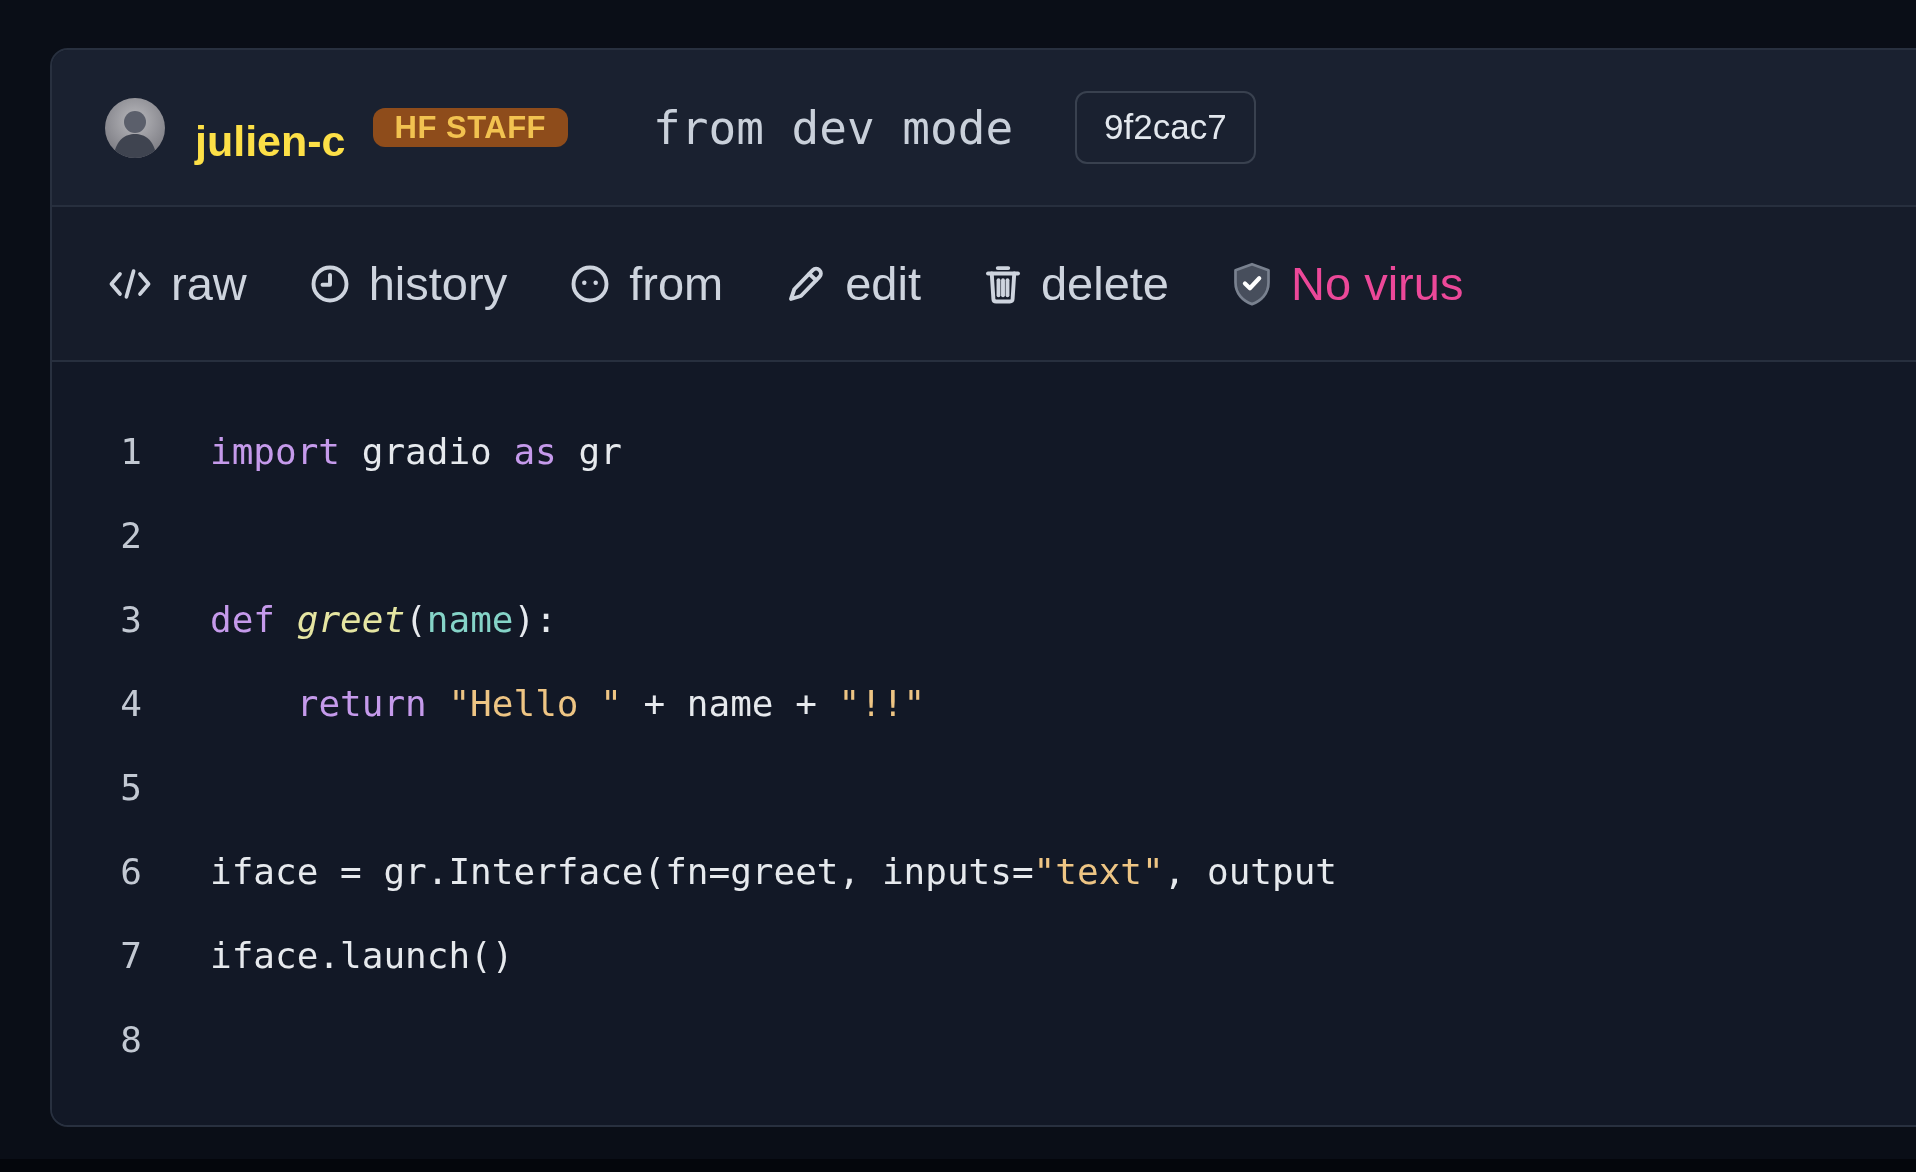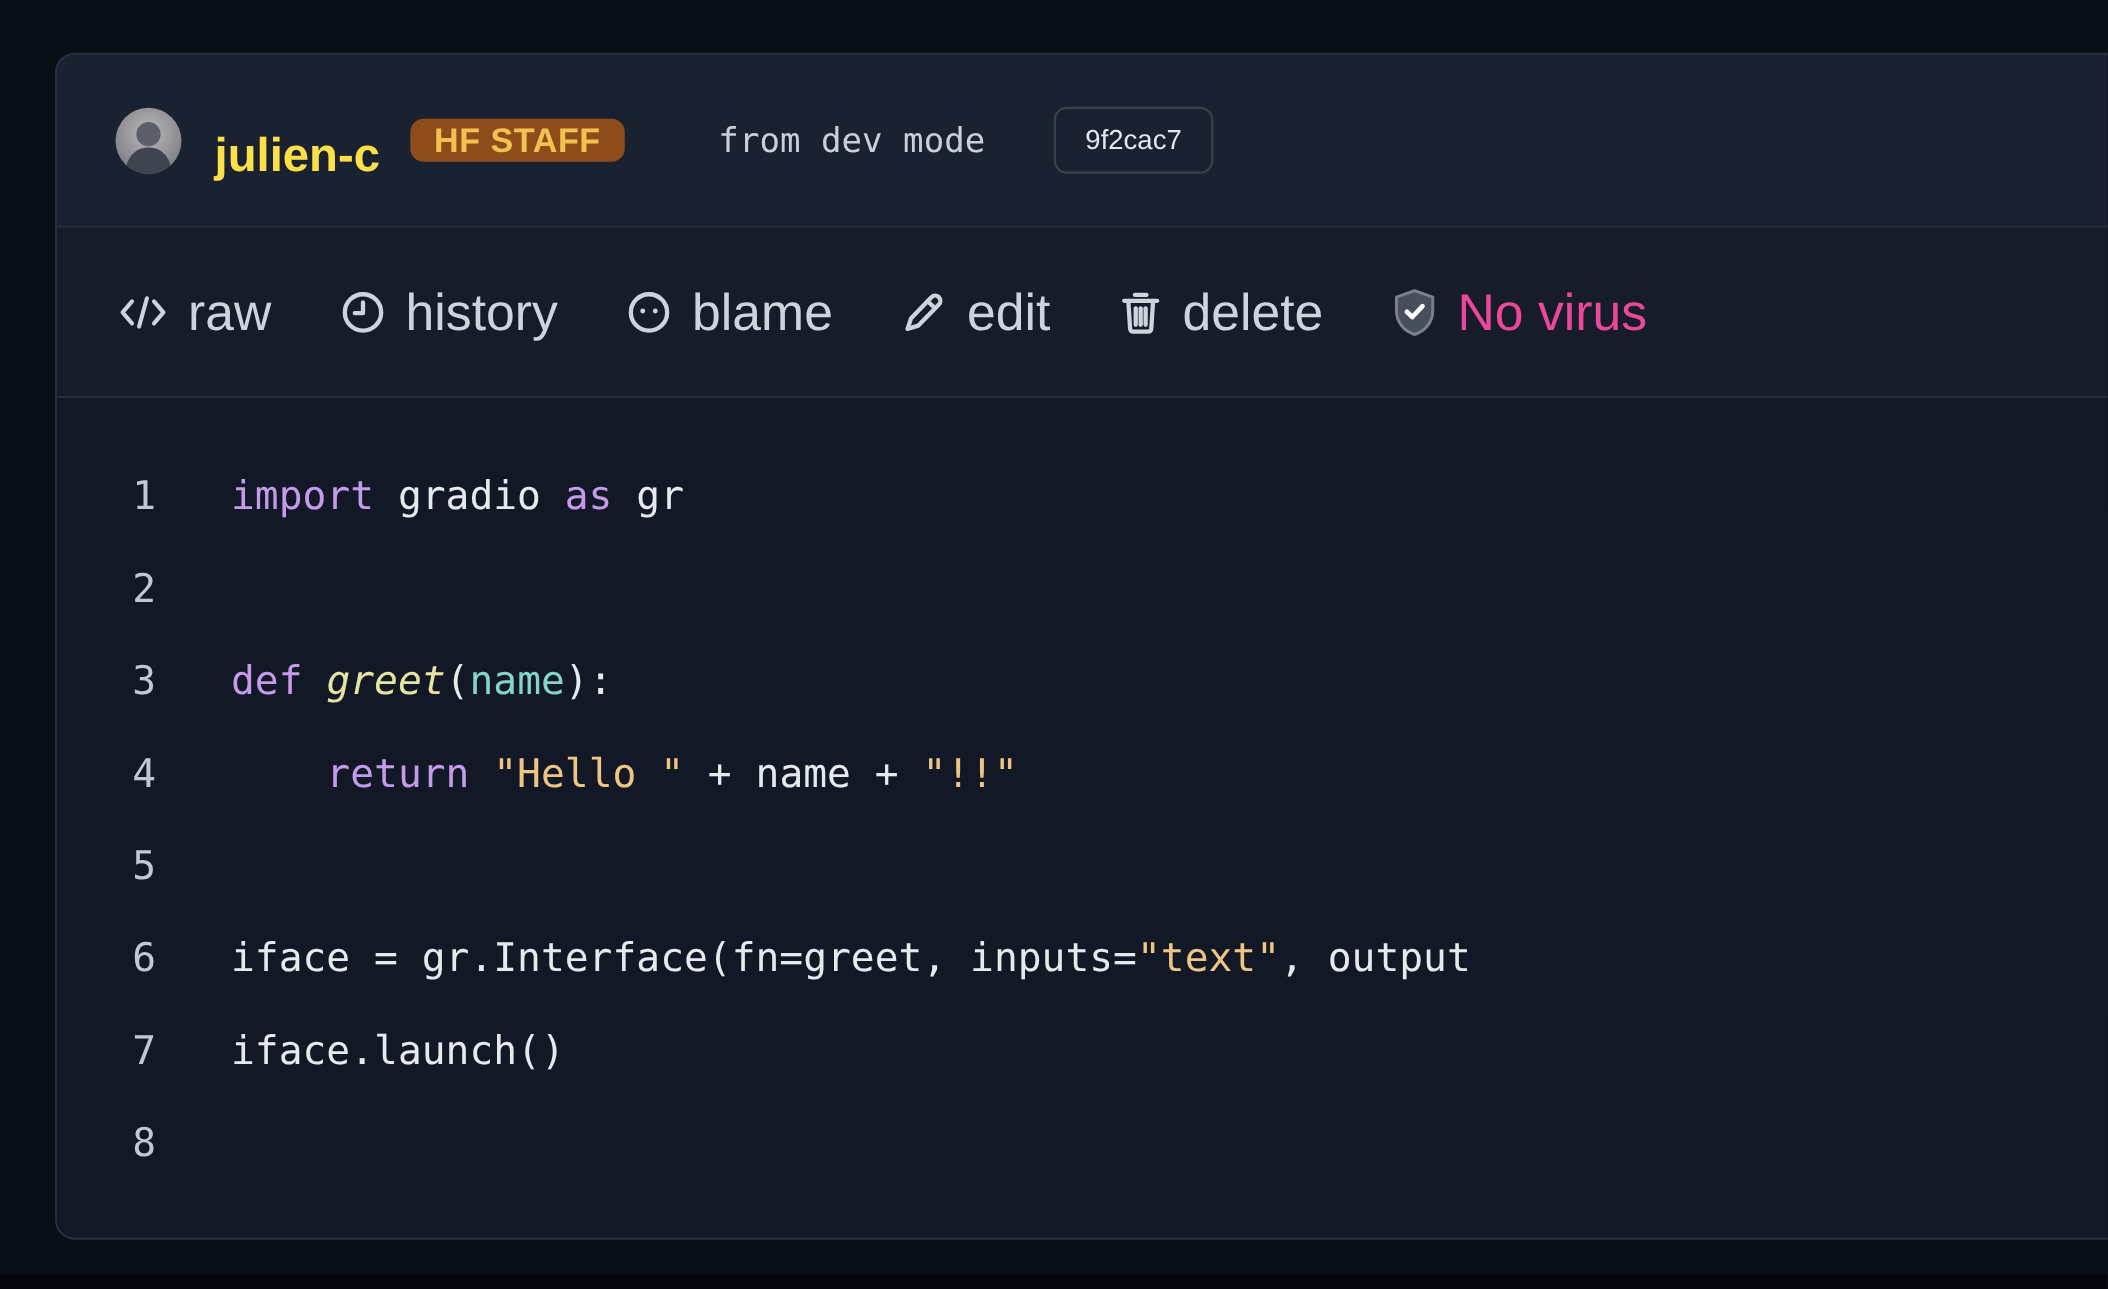--- a/index.html
+++ b/index.html
@@ -55,31 +55,31 @@
     font-size: 31px;
     font-weight: 700;
     letter-spacing: 0.5px;
     padding: 4px 22px;
     border-radius: 12px;
     line-height: 1;
   }
   .commit-msg {
     margin-left: 85px;
     font-family: "DejaVu Sans Mono", monospace;
-    font-size: 31px;
+    font-size: 46px;
     color: #c9d0da;
     text-decoration: none;
     cursor: pointer;
   }
   .hash-box {
     margin-left: 62px;
     border: 2px solid #39414f;
     border-radius: 12px;
     padding: 15px 27px;
-    font-size: 25px;
+    font-size: 35px;
     color: #e3e8ee;
     text-decoration: none;
     cursor: pointer;
     line-height: 1.1;
   }
   
   .toolbar {
     height: 155px;
     flex: 0 0 auto;
     background: #161c2a;
@@ -175,21 +175,21 @@
         <span>history</span>
       </button>
       <button class="tool-item">
         <span>
           <svg width="42" height="42" viewBox="0 0 28 28" fill="none" stroke="#ced4de" stroke-width="2.6" stroke-linecap="round" stroke-linejoin="round">
             <circle cx="14" cy="14" r="11"></circle>
             <circle cx="10.2" cy="13.2" r="1.5" fill="#ced4de" stroke="none"></circle>
             <circle cx="17.8" cy="13.2" r="1.5" fill="#ced4de" stroke="none"></circle>
           </svg>
         </span>
-        <span>blame</span>
+        <span>from</span>
       </button>
       <button class="tool-item">
         <span>
           <svg width="42" height="42" viewBox="0 0 28 28" fill="none" stroke="#ced4de" stroke-width="2.6" stroke-linecap="round" stroke-linejoin="round">
             <path d="M4 24 L6.2 17.5 L18.5 4.8 a3.1 3.1 0 0 1 4.5 4.4 L10.6 22 L4 24 Z"></path>
             <line x1="16.2" y1="7.2" x2="20.7" y2="11.5"></line>
           </svg>
         </span>
         <span>edit</span>
       </button>

